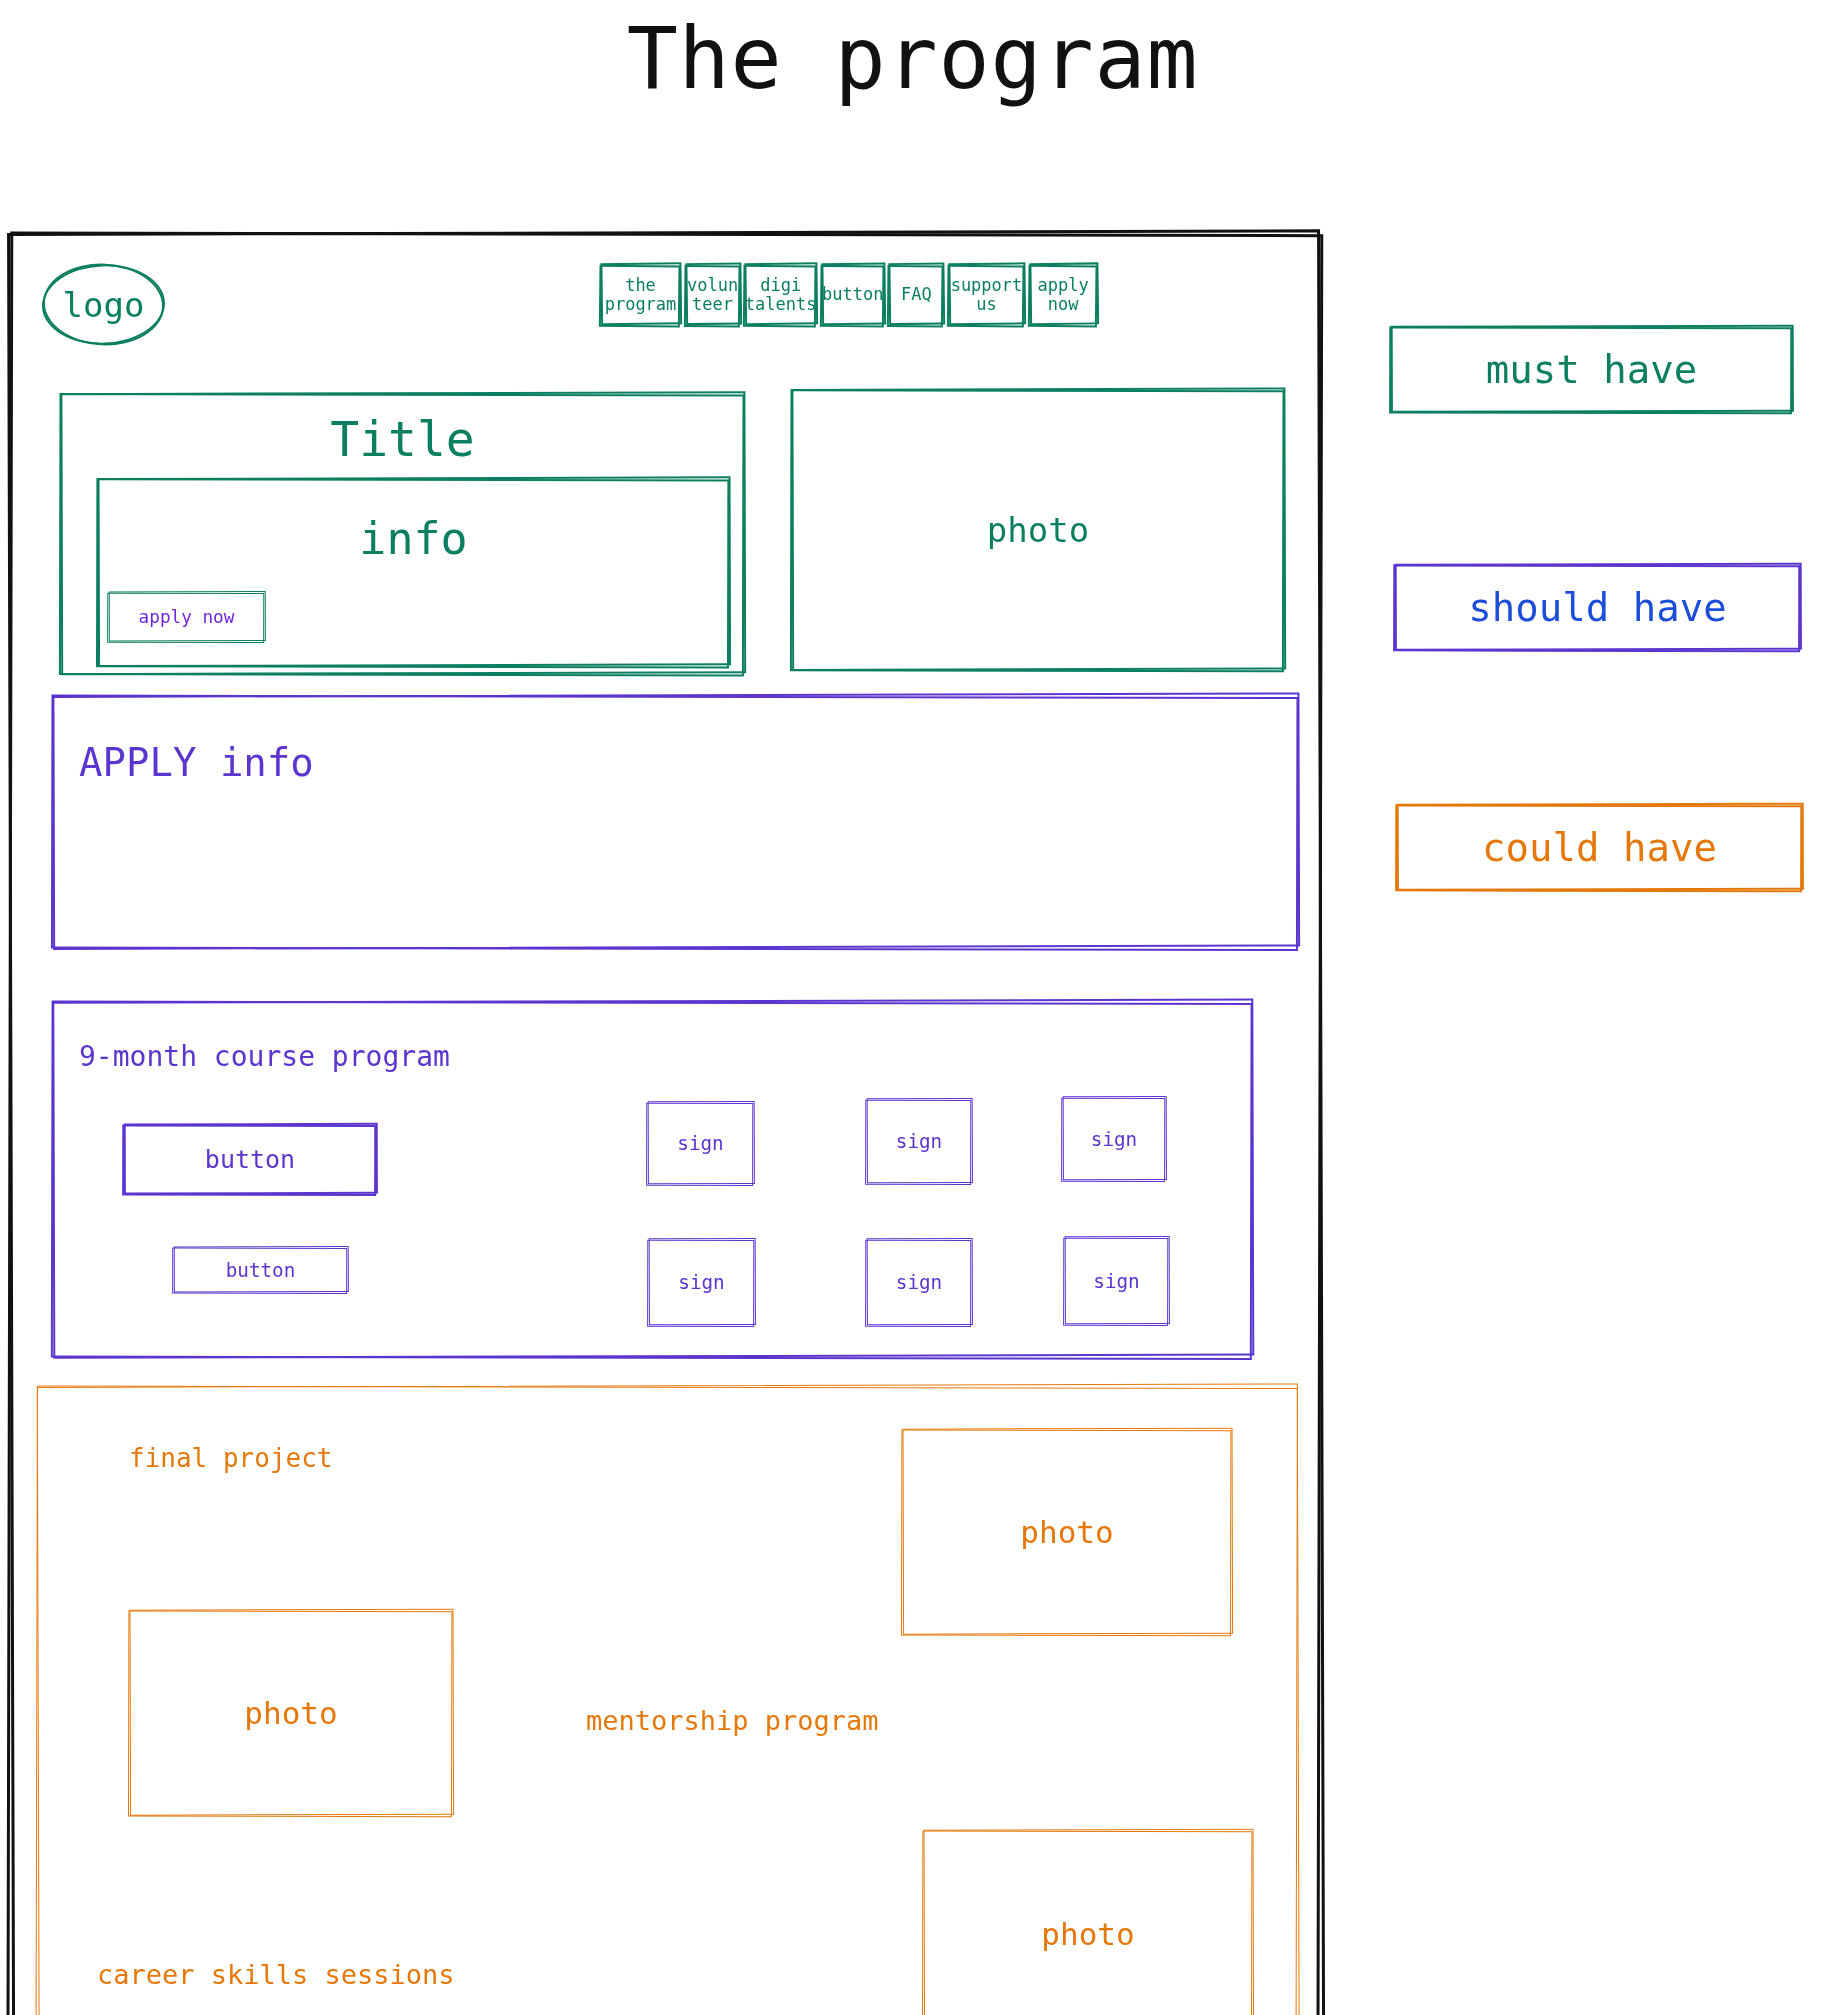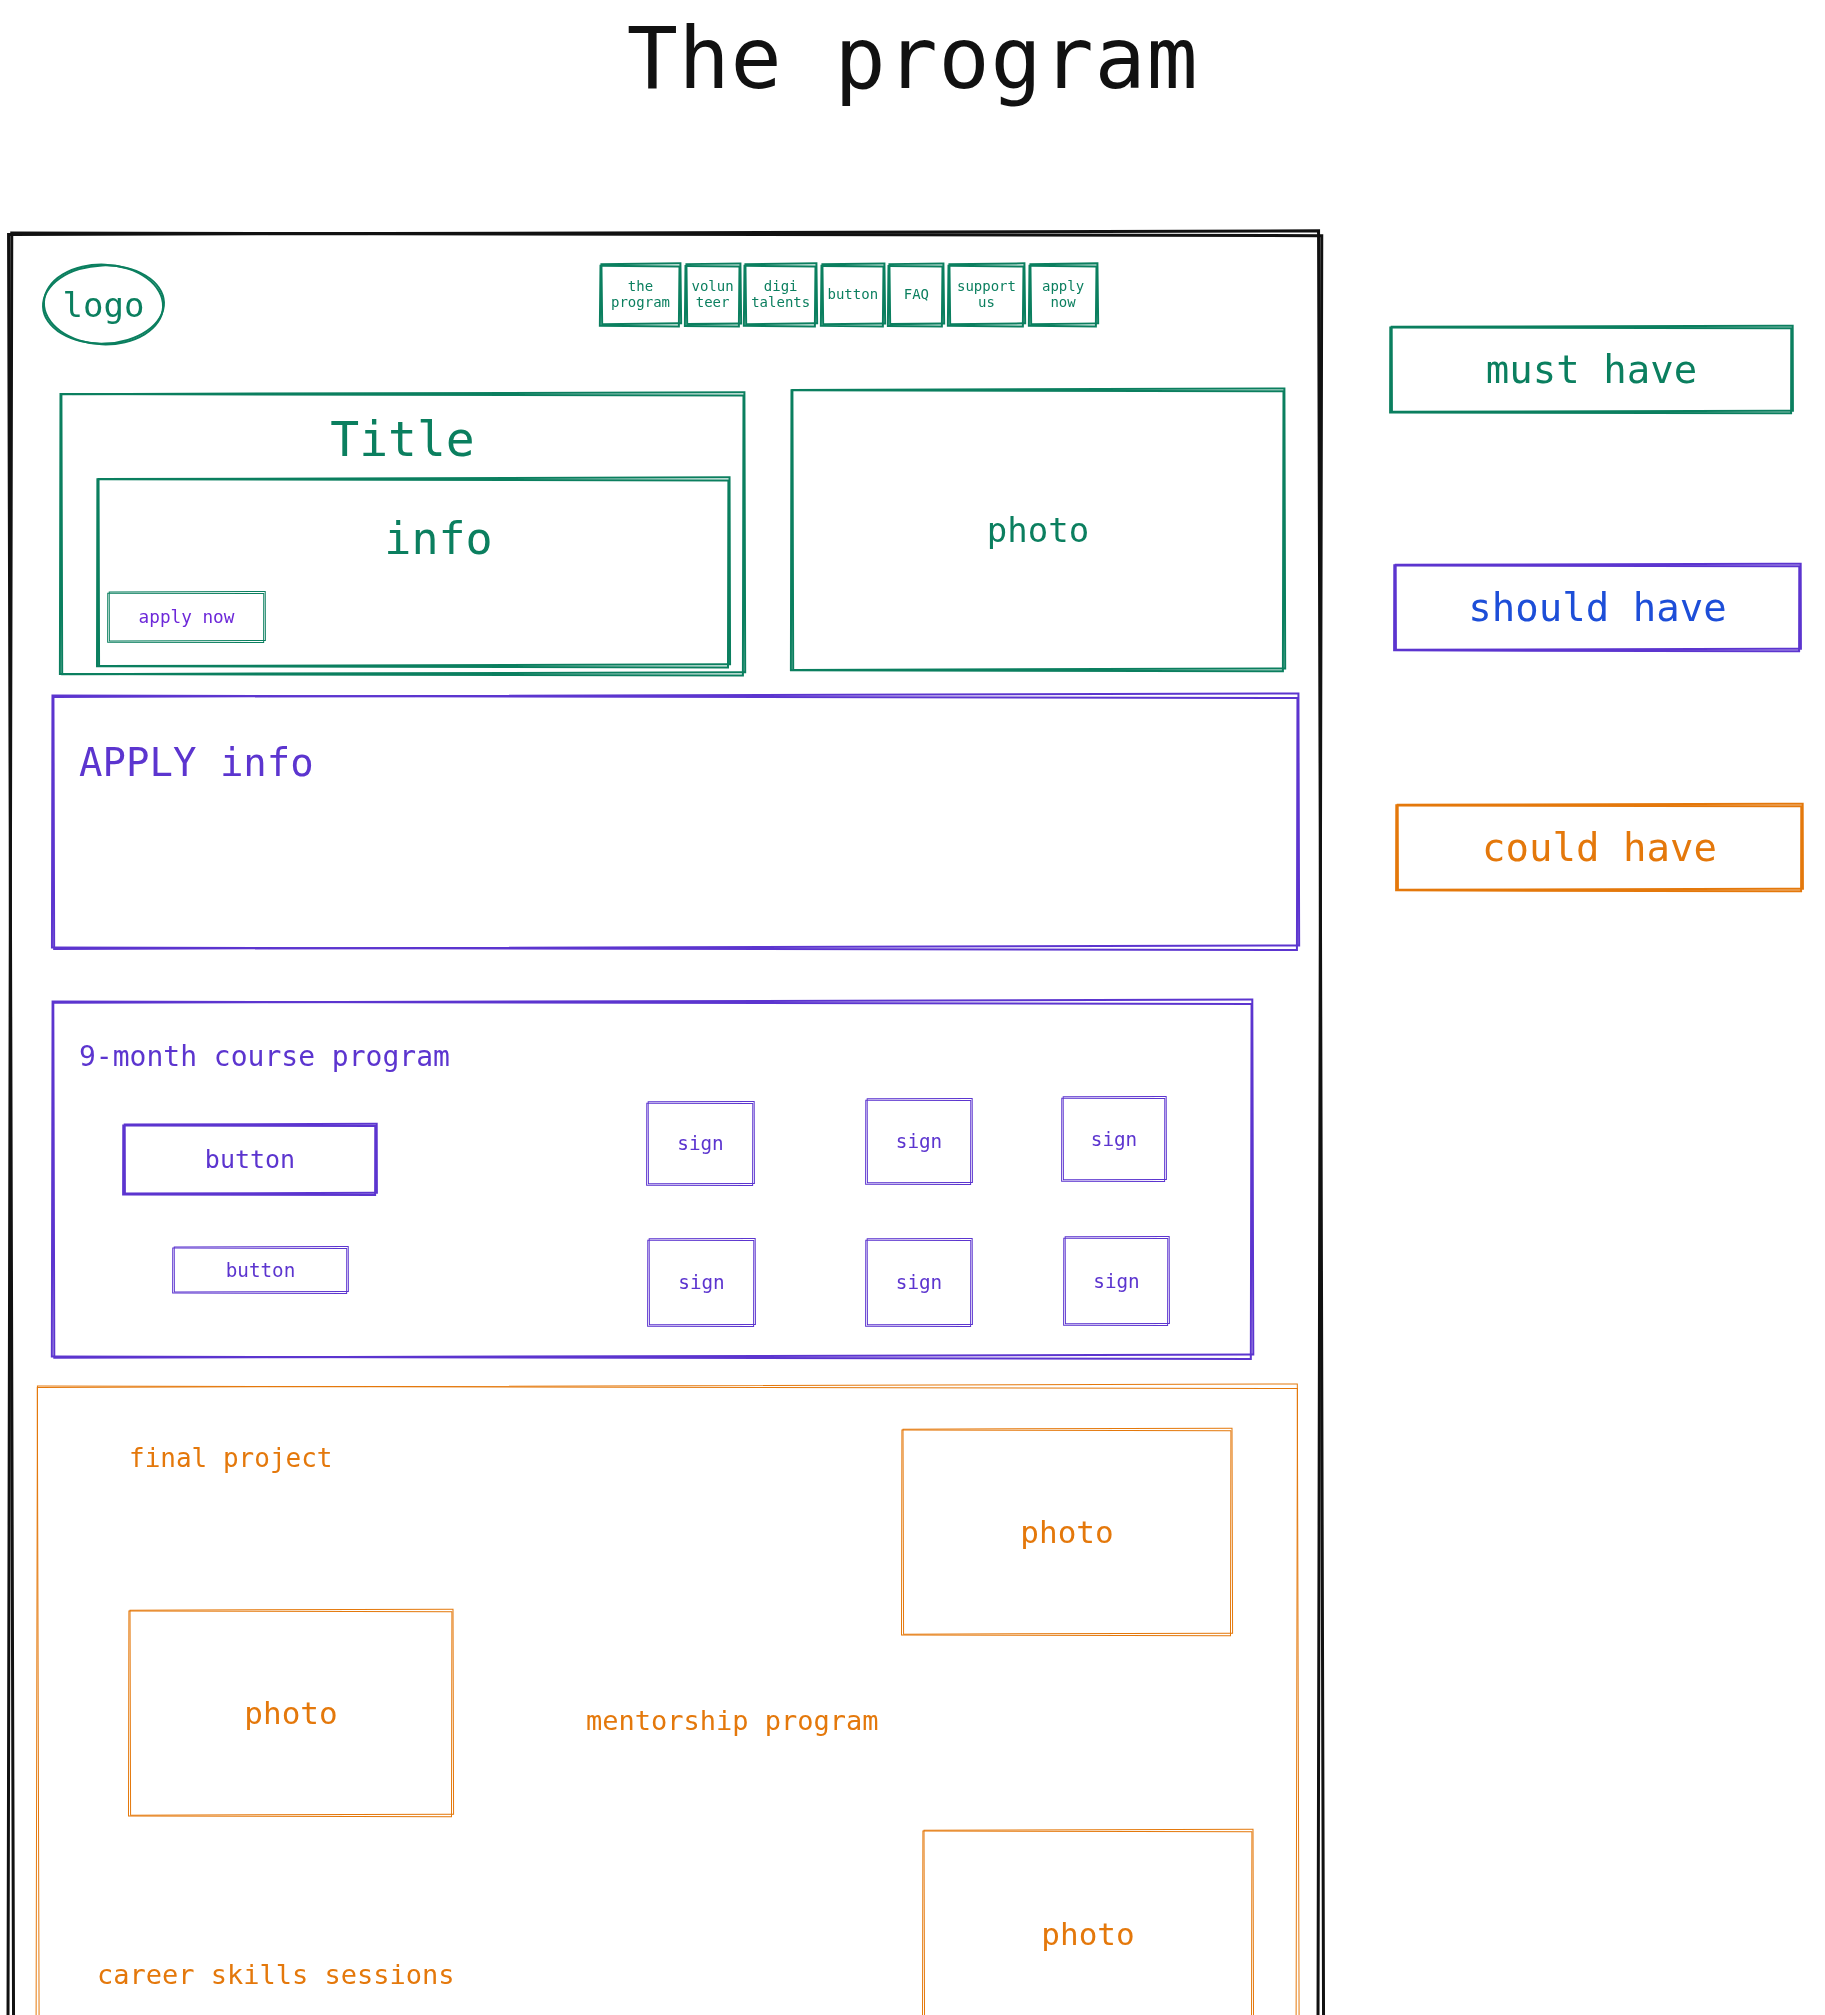--- a/index.html
+++ b/index.html
@@ -55,39 +55,39 @@
     font-size:34px;color:#0b7f5f;
   }
 
   
   #nav{position:absolute;left:600px;top:264px;display:flex;align-items:flex-start;gap:3.6px;}
   .nav-item{
     position:relative;color:#0b7f5f;
     min-height:62px;box-sizing:border-box;
     display:flex;align-items:center;justify-content:center;text-align:center;
     padding:5.6px 6.4px;
-    font-size:14px;line-height:1.12;
+    font-size:17px;line-height:1.12;
   }
   .nav-item::before,.nav-item::after{
     content:"";position:absolute;inset:0;border:2px solid currentColor;
   }
   .nav-item::before{transform:rotate(-0.7deg) translate(0.8px,-1.2px);}
   .nav-item::after{transform:rotate(0.6deg) translate(-0.8px,1.2px);}
   .nav-item span{position:relative;z-index:2;}
 
   
   #hero-text-box{left:60px;top:393px;width:685px;height:282px;}
   #hero-title{
     position:absolute;left:60px;top:411px;width:685px;text-align:center;
     font-size:48px;color:#0b7f5f;
   }
   #hero-info-box{left:97px;top:478px;width:633px;height:189px;}
   #hero-info-label{
     position:absolute;left:97px;top:512px;width:633px;text-align:center;
-    font-size:45px;color:#0b7f5f;padding-left:25px;
+    font-size:45px;color:#0b7f5f;
   }
   #hero-apply-btn{left:108px;top:592px;width:157px;height:50px;}
   #hero-apply-btn-label{
     position:absolute;left:108px;top:592px;width:157px;height:50px;
     display:flex;align-items:center;justify-content:center;
     font-size:17.7px;color:#6d28d9;border-radius:13px;
   }
   #hero-photo-box{left:791px;top:389px;width:494px;height:282px;}
   #hero-photo-label{
     position:absolute;left:791px;top:389px;width:494px;height:282px;

